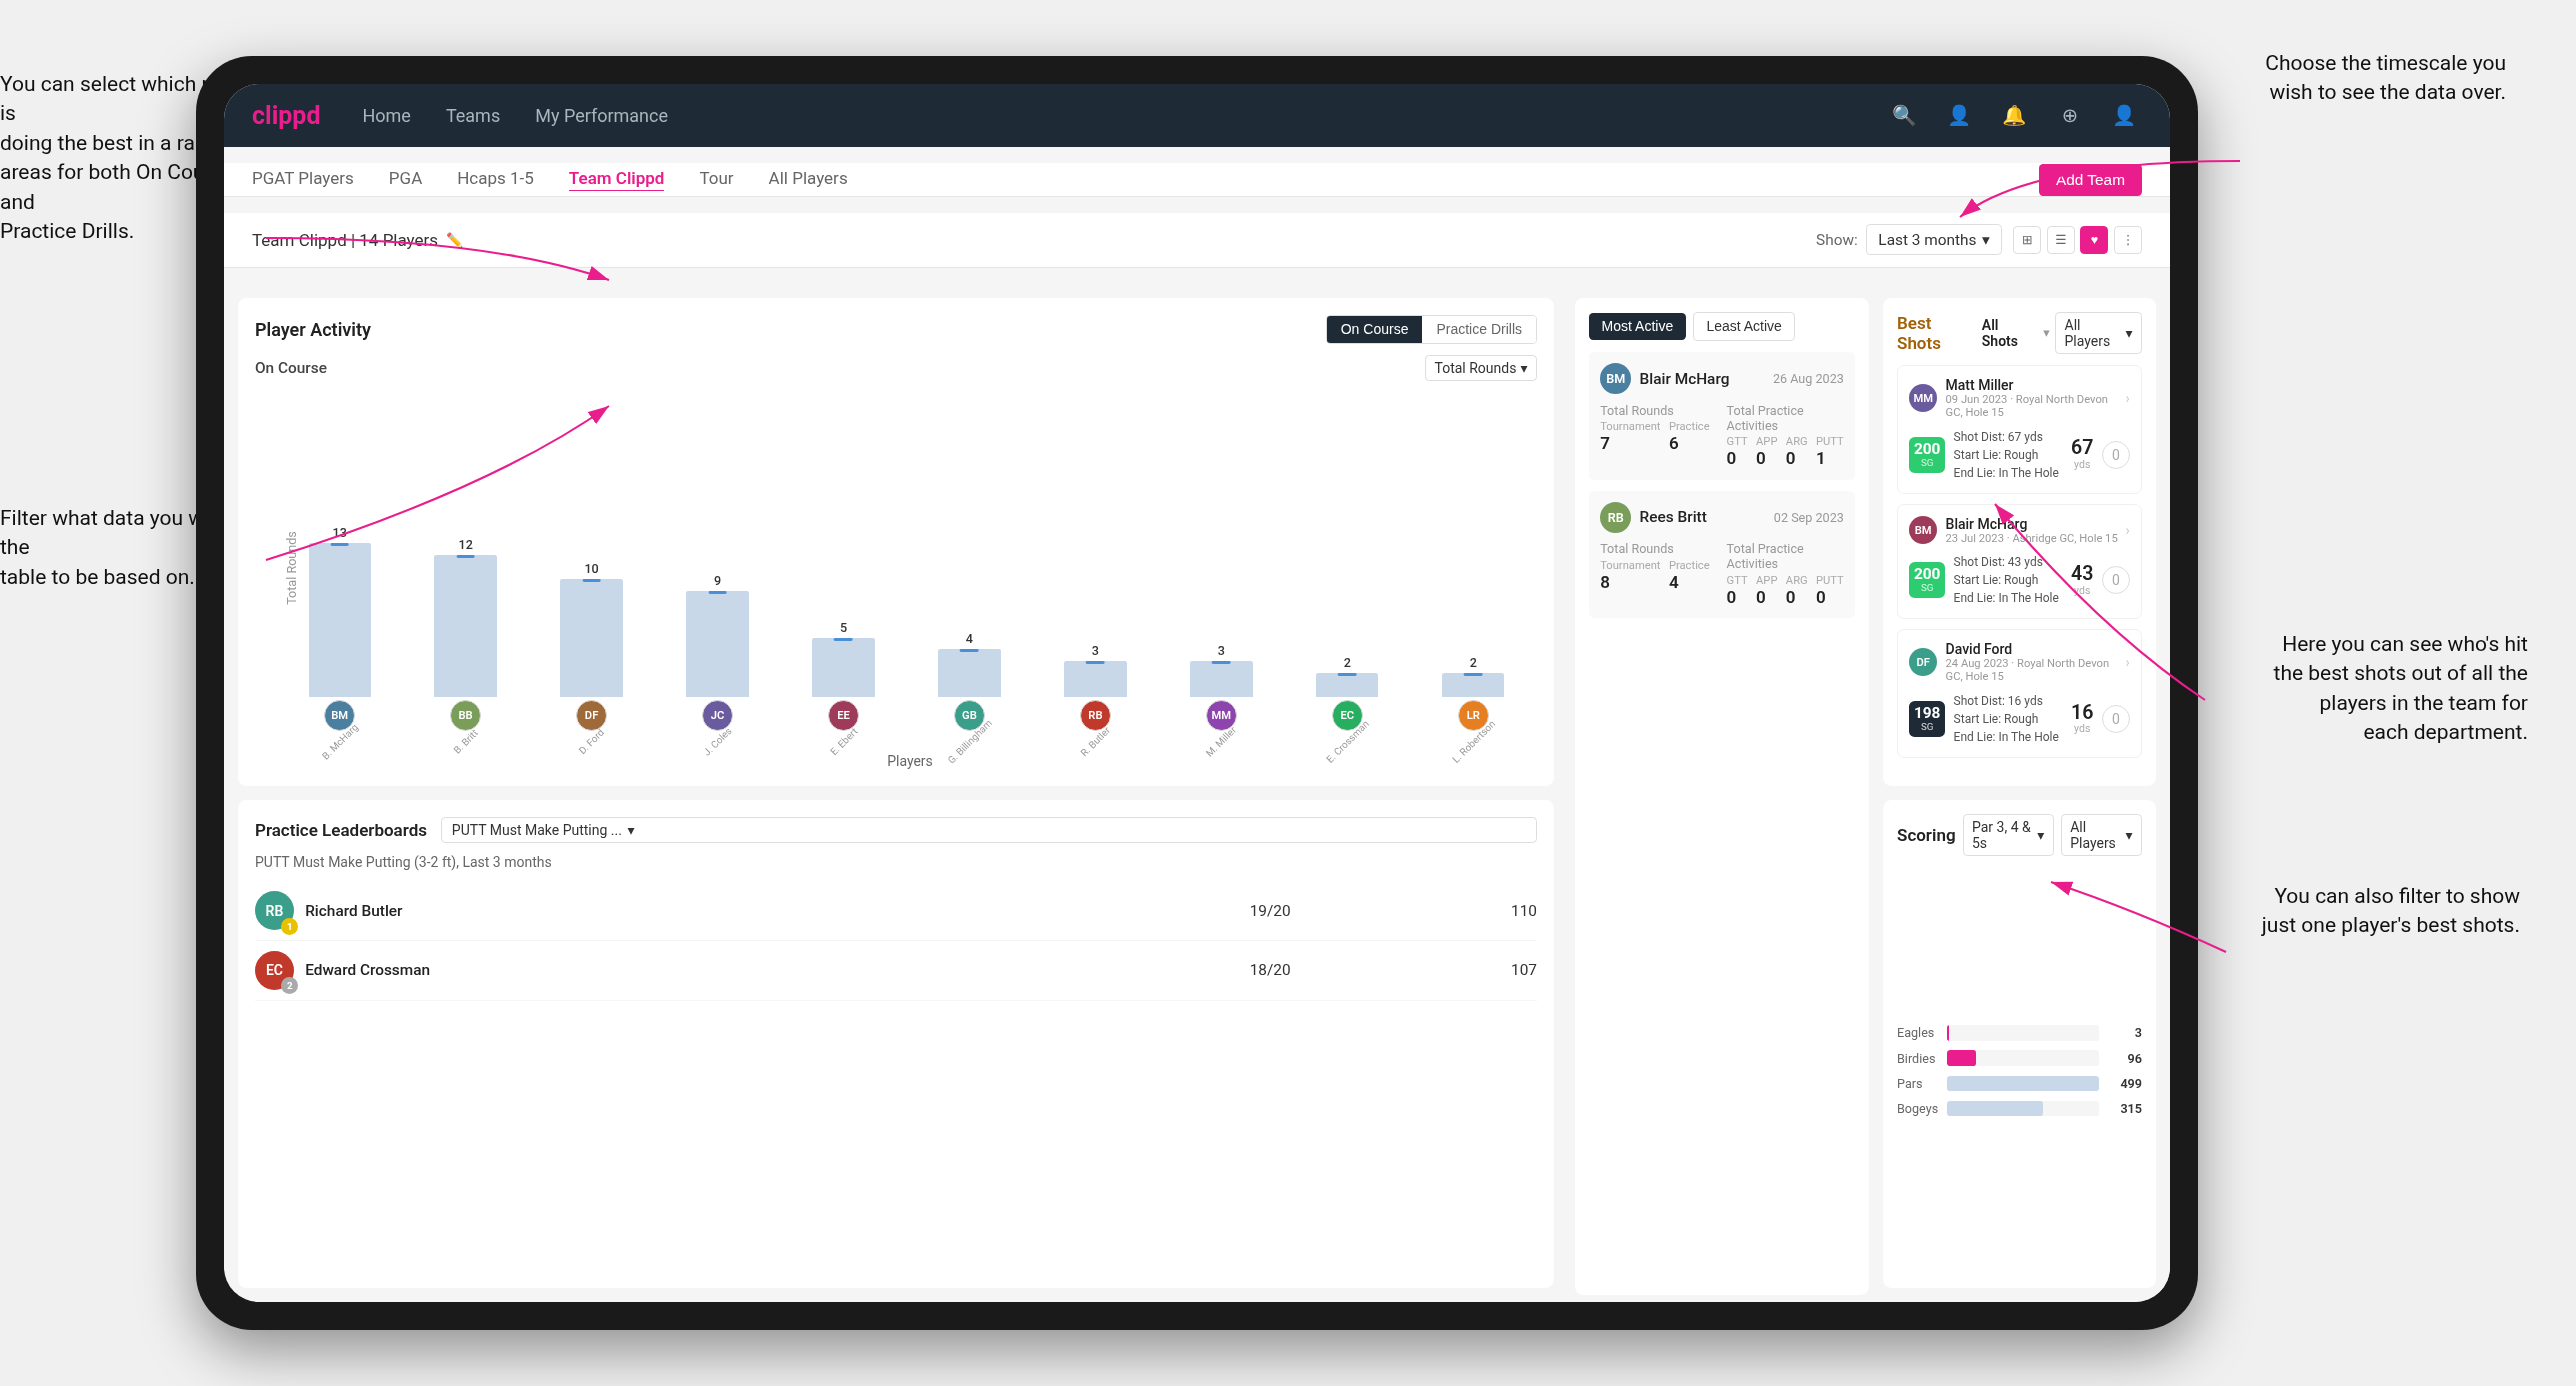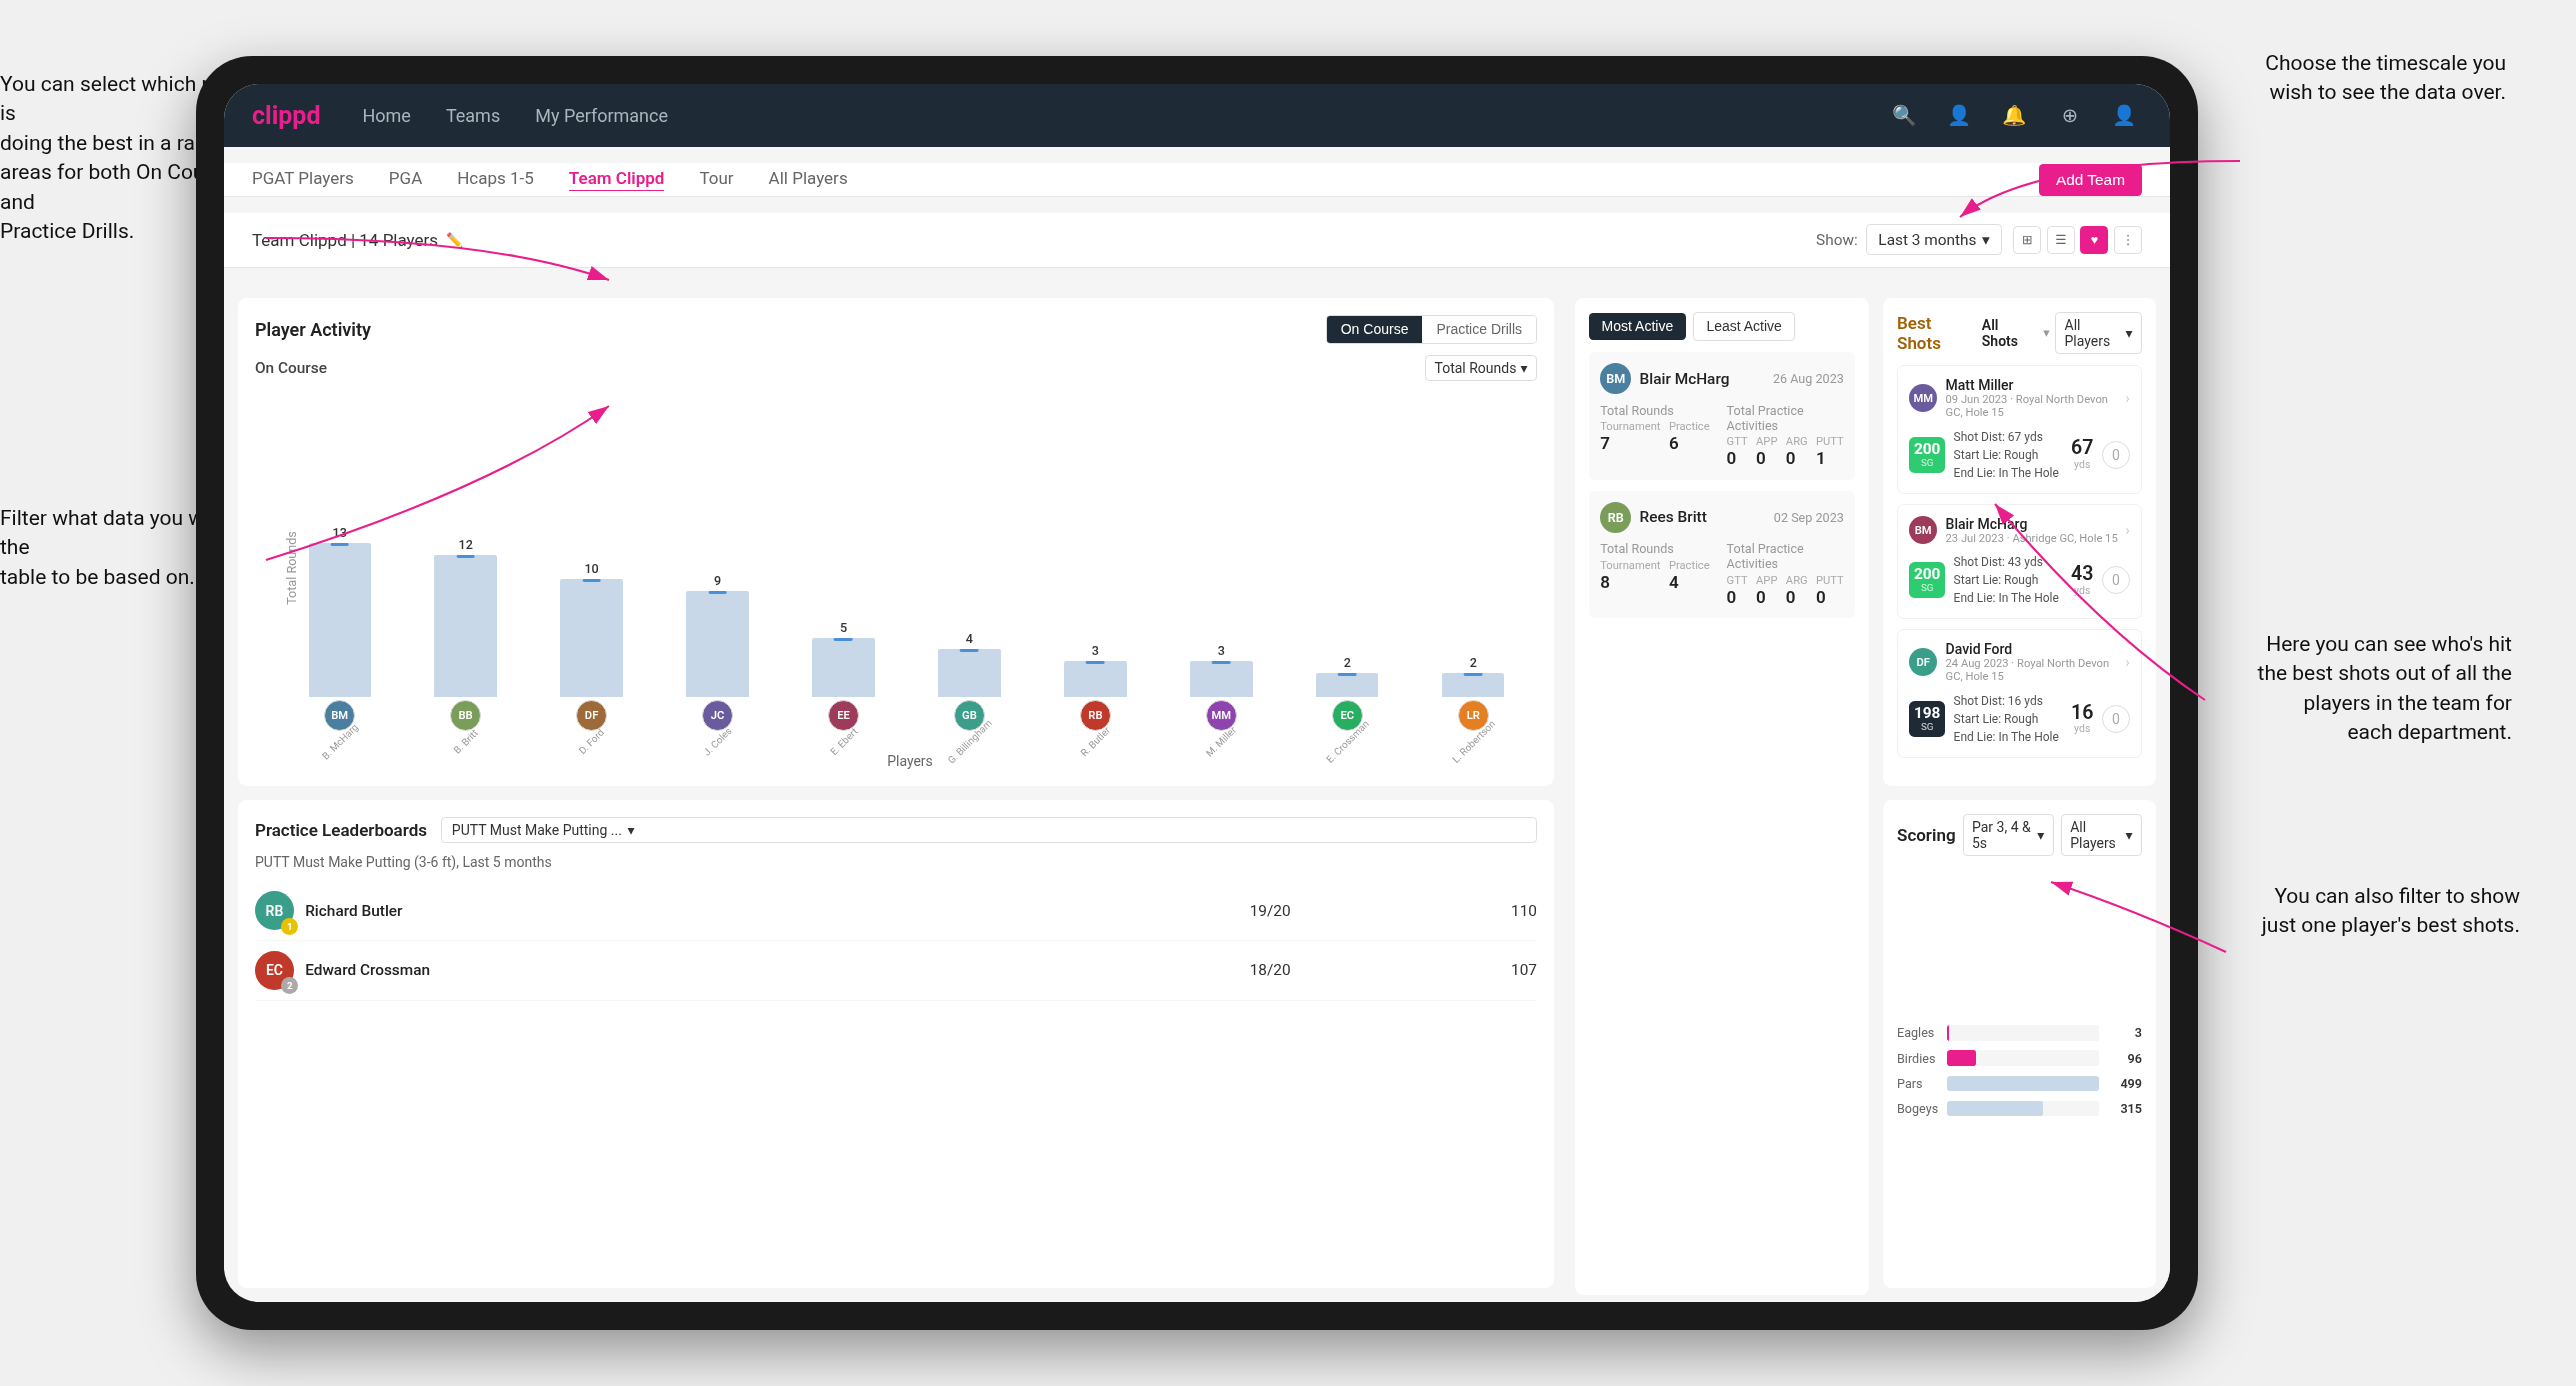--- a/index.html
+++ b/index.html
@@ -917,21 +917,21 @@
 <div class="annotation annotation-2" style="text-align:right; max-width:322px;">
   <span style="white-space:pre-line; font-size:21px;">Choose the timescale you
 wish to see the data over.</span>
 </div>
 
 <div class="annotation annotation-3">
   <span style="white-space:pre-line; font-size:21px;">Filter what data you wish the
 table to be based on.</span>
 </div>
 
-<div class="annotation annotation-4" style="right:64px; left:auto; max-width:336px; text-align:right;">
+<div class="annotation annotation-4" style="right:48px; left:auto; max-width:336px; text-align:right;">
   <span style="white-space:pre-line; font-size:21px;">Here you can see who's hit
 the best shots out of all the
 players in the team for
 each department.</span>
 </div>
 
 <div class="annotation annotation-5" style="right:56px; left:auto; max-width:336px; text-align:right;">
   <span style="white-space:pre-line; font-size:21px;">You can also filter to show
 just one player's best shots.</span>
 </div>
@@ -1137,21 +1137,21 @@
         </div>
 
         <div class="practice-card">
           <div class="practice-header">
             <span class="practice-title">Practice Leaderboards</span>
             <div class="practice-dropdown">
               <span>PUTT Must Make Putting ...</span>
               <span>▾</span>
             </div>
           </div>
-          <div class="practice-subtitle">PUTT Must Make Putting (3-6 ft), Last 5 months</div>
+          <div class="practice-subtitle">PUTT Must Make Putting (3-2 ft), Last 3 months</div>
 
           <div id="practice-players">
               <div class="player-row">
     <div class="player-avatar" style="background:#3a9e8a;">
       RB
       <div class="rank-badge">1</div>
     </div>
     <div class="player-info">
       <div class="player-name">Richard Butler</div>
     </div>

